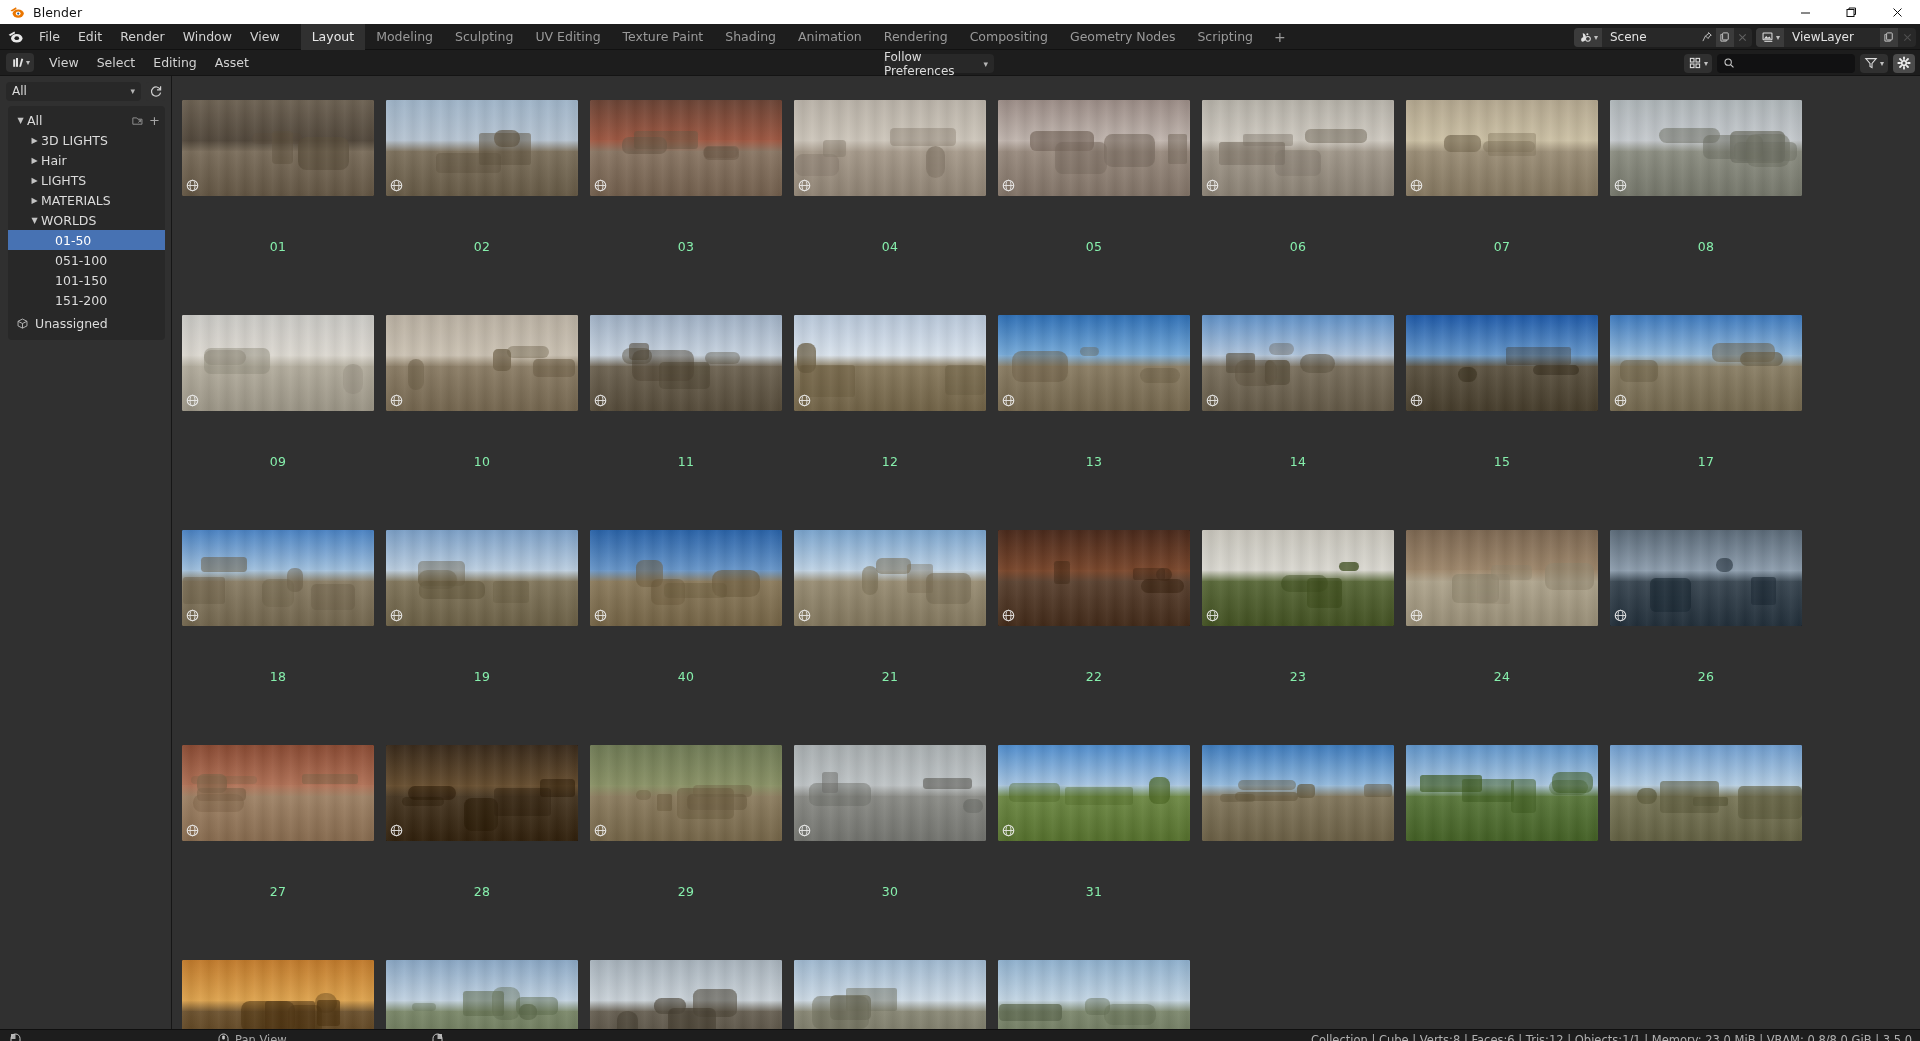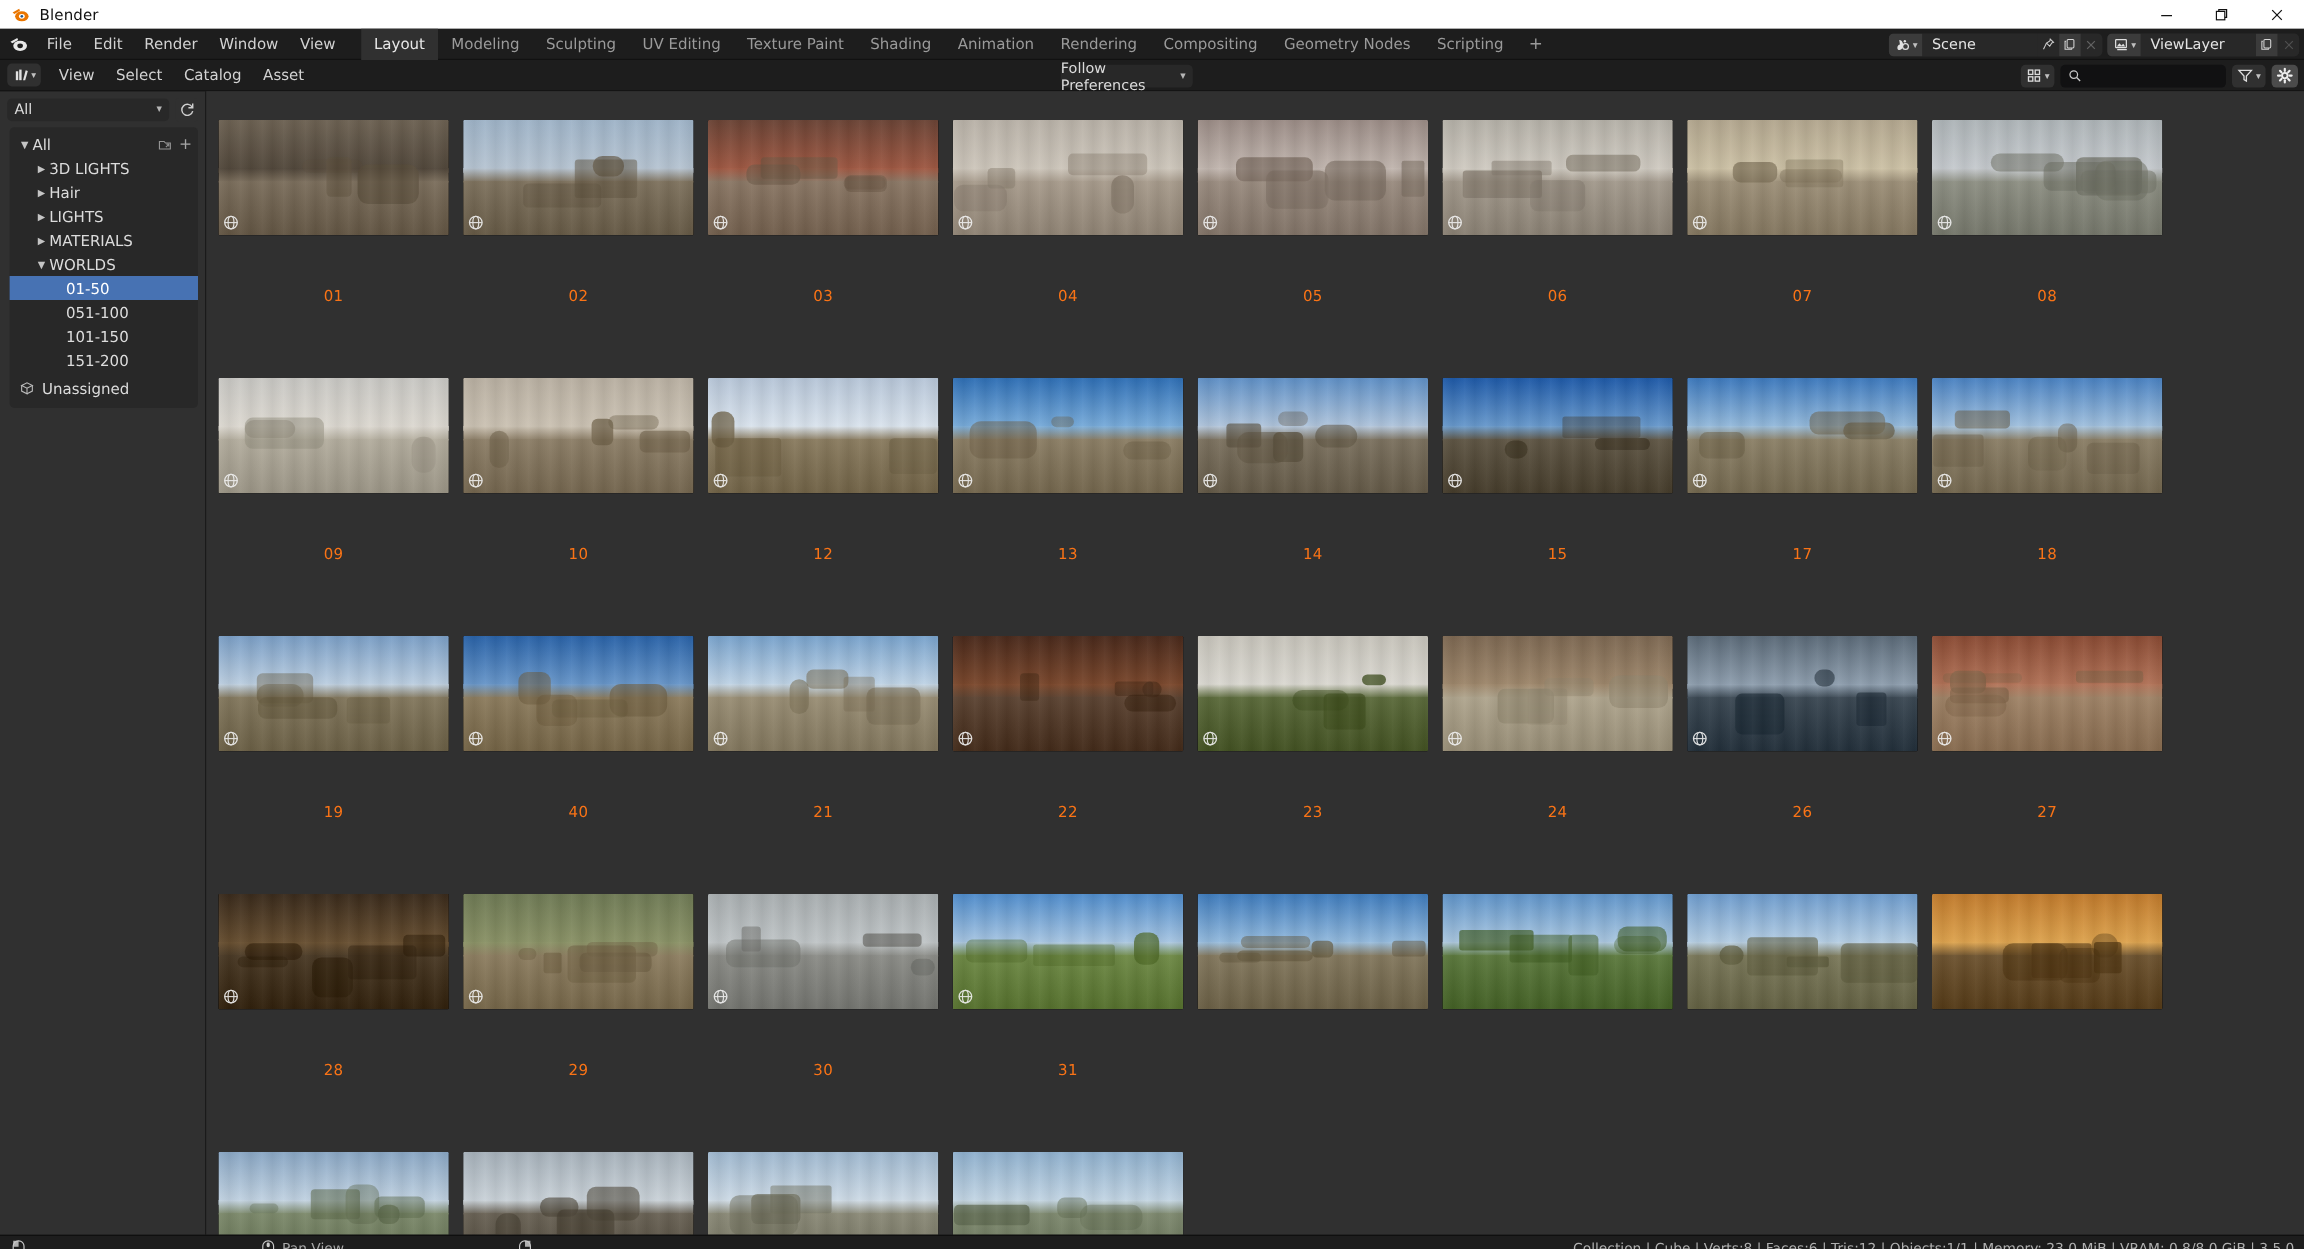--- a/index.html
+++ b/index.html
@@ -179,21 +179,21 @@
     position: relative; overflow: hidden;
     background: #000;
     border-radius: 1px;
   }
   .thumb .sky, .thumb .ground, .thumb .mid { position: absolute; left: 0; right: 0; }
   .world-badge {
     position: absolute; left: 3px; bottom: 3px;
     width: 15px; height: 15px; opacity: .9;
   }
   .cell-label {
-    margin-top: 43px; font-size: 12.5px; color: #f97316; letter-spacing: .3px;
+    margin-top: 43px; font-size: 12.5px; color: #86efac; letter-spacing: .3px;
   }
 
   
   #statusbar {
     height: 20px; width: 100%;
     background: #1d1d1d;
     display: flex; align-items: center;
     position: relative;
     border-top: 1px solid #0f0f0f;
     font-size: 11.5px; color: #a8a8a8;
@@ -334,21 +334,21 @@
       <rect x="2.2" y="3.4" width="2.0" height="7.4" fill="#e2e2e2"></rect>
       <rect x="5.0" y="2.0" width="2.0" height="8.8" fill="#e2e2e2"></rect>
       <path d="M8.2 10.8 L10.4 2.6 L12.2 3.1 L10.0 10.8 Z" fill="#e2e2e2"></path>
     </svg>
     <span style="font-size:8px;color:#c0c0c0;">▾</span>
   </span>
 
   <div style="display:flex;align-items:center;margin-left:6px;">
     <div class="ab-menu">View</div>
     <div class="ab-menu">Select</div>
-    <div class="ab-menu">Catalog</div>
+    <div class="ab-menu">Editing</div>
     <div class="ab-menu">Asset</div>
   </div>
 
   <div class="center-dropdown">
     <span>Follow Preferences</span>
     <span class="chev">▾</span>
   </div>
 
   <div class="ab-right">
     <div class="btn-box">
@@ -676,20 +676,41 @@
             <div style="position: absolute; inset: 0px; background: repeating-linear-gradient(90deg, rgba(255, 255, 255, 0.043) 0px, rgba(0, 0, 0, 0.05) 9px, rgba(255, 255, 255, 0.03) 18px);"></div>
             <span class="world-badge">
               <svg width="15" height="15" viewBox="0 0 16 16">
                 <circle cx="8" cy="8" r="5.6" fill="none" stroke="#f0f0f0" stroke-width="1.2"></circle>
                 <ellipse cx="8" cy="8" rx="2.6" ry="5.6" fill="none" stroke="#f0f0f0" stroke-width="1"></ellipse>
                 <line x1="2.6" y1="8" x2="13.4" y2="8" stroke="#f0f0f0" stroke-width="1"></line>
               </svg>
             </span>
           </div>
           <div class="cell-label">10</div>
+        </div>
+        <div class="cell">
+          <div class="thumb">
+            <div class="sky" style="top: 0px; height: 46%; background: linear-gradient(rgb(159, 176, 196) 0%, rgb(203, 214, 226) 100%);"></div>
+            <div class="mid" style="top: 42%; height: 12%; background: linear-gradient(rgb(203, 214, 226) 0%, rgb(111, 101, 84) 100%);"></div>
+            <div class="ground" style="top: 53%; bottom: 0px; background: linear-gradient(rgb(111, 101, 84) 0%, rgb(85, 75, 58) 100%);"></div>
+            <div style="position: absolute; left: 68.6209px; top: 47.4257px; width: 51.0485px; height: 26.9246px; background: rgb(77, 67, 50); opacity: 0.485492; border-radius: 5.0701px;"></div>
+            <div style="position: absolute; left: 114.594px; top: 36.8393px; width: 35.3536px; height: 11.8448px; background: rgb(77, 67, 50); opacity: 0.3685; border-radius: 5.93934px;"></div>
+            <div style="position: absolute; left: 42.2782px; top: 35.124px; width: 61.3776px; height: 30.724px; background: rgb(77, 67, 50); opacity: 0.464873; border-radius: 8.73051px;"></div>
+            <div style="position: absolute; left: 38.9959px; top: 28.3278px; width: 20.5043px; height: 17.0253px; background: rgb(77, 67, 50); opacity: 0.551808; border-radius: 3.88342px;"></div>
+            <div style="position: absolute; left: 31.9852px; top: 32.9221px; width: 29.7104px; height: 16.2483px; background: rgb(77, 67, 50); opacity: 0.458108; border-radius: 9.53049px;"></div>
+            <div style="position: absolute; inset: 0px; background: repeating-linear-gradient(90deg, rgba(255, 255, 255, 0.043) 0px, rgba(0, 0, 0, 0.05) 9px, rgba(255, 255, 255, 0.03) 18px);"></div>
+            <span class="world-badge">
+              <svg width="15" height="15" viewBox="0 0 16 16">
+                <circle cx="8" cy="8" r="5.6" fill="none" stroke="#f0f0f0" stroke-width="1.2"></circle>
+                <ellipse cx="8" cy="8" rx="2.6" ry="5.6" fill="none" stroke="#f0f0f0" stroke-width="1"></ellipse>
+                <line x1="2.6" y1="8" x2="13.4" y2="8" stroke="#f0f0f0" stroke-width="1"></line>
+              </svg>
+            </span>
+          </div>
+          <div class="cell-label">11</div>
         </div>
         <div class="cell">
           <div class="thumb">
             <div class="sky" style="top: 0px; height: 46%; background: linear-gradient(rgb(183, 198, 216) 0%, rgb(221, 230, 239) 100%);"></div>
             <div class="mid" style="top: 42%; height: 12%; background: linear-gradient(rgb(221, 230, 239) 0%, rgb(138, 124, 96) 100%);"></div>
             <div class="ground" style="top: 53%; bottom: 0px; background: linear-gradient(rgb(138, 124, 96) 0%, rgb(112, 98, 70) 100%);"></div>
             <div style="position: absolute; left: 151.242px; top: 50.1029px; width: 40.1057px; height: 29.9217px; background: rgb(104, 90, 62); opacity: 0.395883; border-radius: 4.41357px;"></div>
             <div style="position: absolute; left: 6.13516px; top: 49.7877px; width: 54.9272px; height: 32.5711px; background: rgb(104, 90, 62); opacity: 0.484667; border-radius: 3.11669px;"></div>
             <div style="position: absolute; left: 2.62594px; top: 27.7609px; width: 19.5153px; height: 29.8383px; background: rgb(104, 90, 62); opacity: 0.713267; border-radius: 8.04666px;"></div>
             <div style="position: absolute; inset: 0px; background: repeating-linear-gradient(90deg, rgba(255, 255, 255, 0.043) 0px, rgba(0, 0, 0, 0.05) 9px, rgba(255, 255, 255, 0.03) 18px);"></div>

